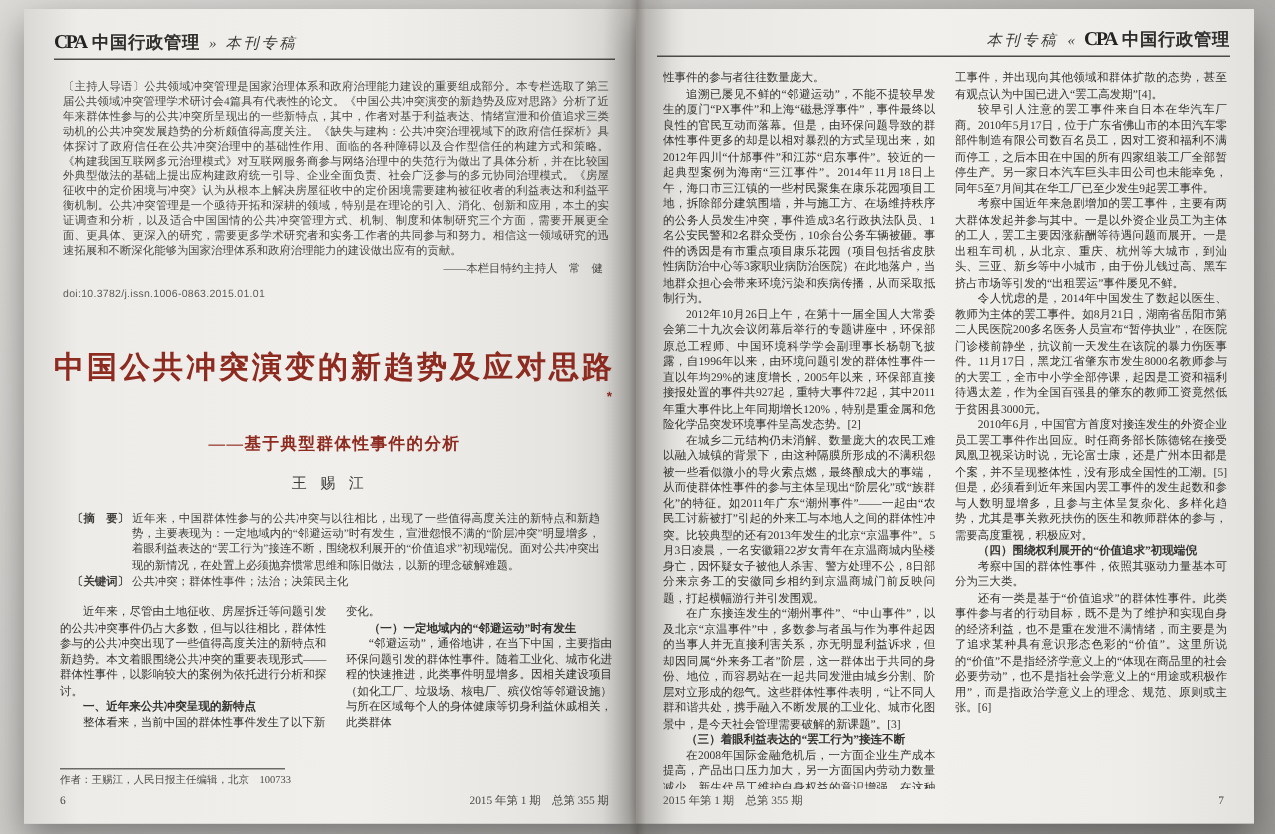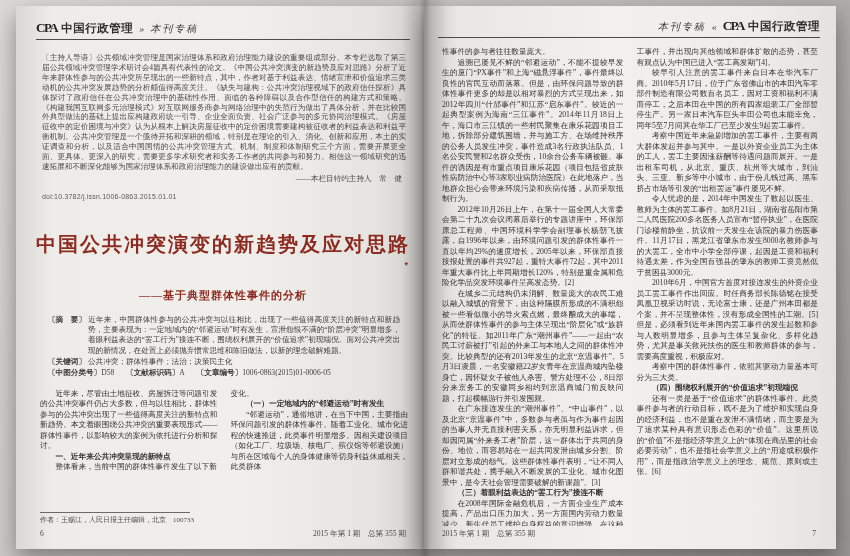--- a/index.html
+++ b/index.html
@@ -69,32 +69,28 @@
       <span>〔主持人导语〕公共领域冲突管理是国家治理体系和政府治理能力建设的重要组成部分。本专栏选取了第三届公共领域冲突管理学术研讨会4篇具有代表性的论文。《中国公共冲突演变的新趋势及应对思路》分析了近年来群体性参与的公共冲突所呈现出的一些新特点，其中，作者对基于利益表达、情绪宣泄和价值追求三类动机的公共冲突发展趋势的分析颇值得高度关注。《缺失与建构：公共冲突治理视域下的政府信任探析》具体探讨了政府信任在公共冲突治理中的基础性作用、面临的各种障碍以及合作型信任的构建方式和策略。《构建我国互联网多元治理模式》对互联网服务商参与网络治理中的失范行为做出了具体分析，并在比较国外典型做法的基础上提出应构建政府统一引导、企业全面负责、社会广泛参与的多元协同治理模式。《房屋征收中的定价困境与冲突》认为从根本上解决房屋征收中的定价困境需要建构被征收者的利益表达和利益平衡机制。公共冲突管理是一个亟待开拓和深耕的领域，特别是在理论的引入、消化、创新和应用，本土的实证调查和分析，以及适合中国国情的公共冲突管理方式、机制、制度和体制研究三个方面，需要开展更全面、更具体、更深入的研究，需要更多学术研究者和实务工作者的共同参与和努力。相信这一领域研究的迅速拓展和不断深化能够为国家治理体系和政府治理能力的建设做出应有的贡献。</span>
       <div class="note-sign">——本栏目特约主持人　常　健</div>
     </div>
 
     <div class="doi">doi:10.3782/j.issn.1006-0863.2015.01.01</div>
 
     <div class="title">
       <span>中国公共冲突演变的新趋势及应对思路</span><sup>*</sup>
     </div>
     <div class="subtitle">——基于典型群体性事件的分析</div>
+    <div class="author">王赐江</div>
 
     <div class="meta">
       <div class="meta-row">
         <span class="meta-label">〔摘　要〕</span><span>近年来，中国群体性参与的公共冲突与以往相比，出现了一些值得高度关注的新特点和新趋势，主要表现为：一定地域内的“邻避运动”时有发生，宣泄怨恨不满的“阶层冲突”明显增多，着眼利益表达的“罢工行为”接连不断，围绕权利展开的“价值追求”初现端倪。面对公共冲突出现的新情况，在处置上必须抛弃惯常思维和陈旧做法，以新的理念破解难题。</span>
       </div>
       <div class="meta-row">
         <span class="meta-label">〔关键词〕</span><span>公共冲突；群体性事件；法治；决策民主化</span>
-      </div>
-      <div class="meta-row clc-row">
-        <span class="clc-pair"><b>〔中图分类号〕</b><span>D58</span></span>
-        <span class="clc-pair"><b>〔文献标识码〕</b><span>A</span></span>
-        <span class="clc-pair"><b>〔文章编号〕</b><span>1006-0863(2015)01-0006-05</span></span>
       </div>
     </div>
 
     <div class="cols">
       <div class="col">
           <div class="para p">近年来，尽管由土地征收、房屋拆迁等问题引发的公共冲突事件仍占大多数，但与以往相比，群体性参与的公共冲突出现了一些值得高度关注的新特点和新趋势。本文着眼围绕公共冲突的重要表现形式——群体性事件，以影响较大的案例为依托进行分析和探讨。</div>
           <div class="para h">一、近年来公共冲突呈现的新特点</div>
           <div class="para p">整体看来，当前中国的群体性事件发生了以下新</div>
         </div>
       <div class="col">
@@ -130,22 +126,22 @@
           <div class="para p">在广东接连发生的“潮州事件”、“中山事件”，以及北京“京温事件”中，多数参与者虽与作为事件起因的当事人并无直接利害关系，亦无明显利益诉求，但却因同属“外来务工者”阶层，这一群体出于共同的身份、地位，而容易站在一起共同发泄由城乡分割、阶层对立形成的怨气。这些群体性事件表明，“让不同人群和谐共处，携手融入不断发展的工业化、城市化图景中，是今天社会管理需要破解的新课题”。[3]</div>
           <div class="para h">（三）着眼利益表达的“罢工行为”接连不断</div>
           <div class="para p">在2008年国际金融危机后，一方面企业生产成本提高，产品出口压力加大，另一方面国内劳动力数量减少，新生代员工维护自身权益的意识增强。在这种情况下，国内发生了一系列工人因涨薪酬问题展开的停</div>
         </div>
       <div class="col">
           <div class="para pc">工事件，并出现向其他领域和群体扩散的态势，甚至有观点认为中国已进入“罢工高发期”[4]。</div>
           <div class="para p">较早引人注意的罢工事件来自日本在华汽车厂商。2010年5月17日，位于广东省佛山市的本田汽车零部件制造有限公司数百名员工，因对工资和福利不满而停工，之后本田在中国的所有四家组装工厂全部暂停生产。另一家日本汽车巨头丰田公司也未能幸免，同年5至7月间其在华工厂已至少发生9起罢工事件。</div>
           <div class="para p">考察中国近年来急剧增加的罢工事件，主要有两大群体发起并参与其中。一是以外资企业员工为主体的工人，罢工主要因涨薪酬等待遇问题而展开。一是出租车司机，从北京、重庆、杭州等大城市，到汕头、三亚、新乡等中小城市，由于份儿钱过高、黑车挤占市场等引发的“出租罢运”事件屡见不鲜。</div>
           <div class="para p">令人忧虑的是，2014年中国发生了数起以医生、教师为主体的罢工事件。如8月21日，湖南省岳阳市第二人民医院200多名医务人员宣布“暂停执业”，在医院门诊楼前静坐，抗议前一天发生在该院的暴力伤医事件。11月17日，黑龙江省肇东市发生8000名教师参与的大罢工，全市中小学全部停课，起因是工资和福利待遇太差，作为全国百强县的肇东的教师工资竟然低于贫困县3000元。</div>
           <div class="para p">2010年6月，中国官方首度对接连发生的外资企业员工罢工事件作出回应。时任商务部长陈德铭在接受凤凰卫视采访时说，无论富士康，还是广州本田都是个案，并不呈现整体性，没有形成全国性的工潮。[5] 但是，必须看到近年来国内罢工事件的发生起数和参与人数明显增多，且参与主体呈复杂化、多样化趋势，尤其是事关救死扶伤的医生和教师群体的参与，需要高度重视，积极应对。</div>
+          <div class="para h">（四）围绕权利展开的“价值追求”初现端倪</div>
           <div class="para p">考察中国的群体性事件，依照其驱动力量基本可分为三大类。</div>
-          <div class="para h">（四）围绕权利展开的“价值追求”初现端倪</div>
           <div class="para p">还有一类是基于“价值追求”的群体性事件。此类事件参与者的行动目标，既不是为了维护和实现自身的经济利益，也不是重在发泄不满情绪，而主要是为了追求某种具有意识形态色彩的“价值”。这里所说的“价值”不是指经济学意义上的“体现在商品里的社会必要劳动”，也不是指社会学意义上的“用途或积极作用”，而是指政治学意义上的理念、规范、原则或主张。[6]</div>
         </div>
     </div>
 
     <div class="pfoot">
       <span>2015 年第 1 期　总第 355 期</span>
       <span>7</span>
     </div>
   </div>
 

